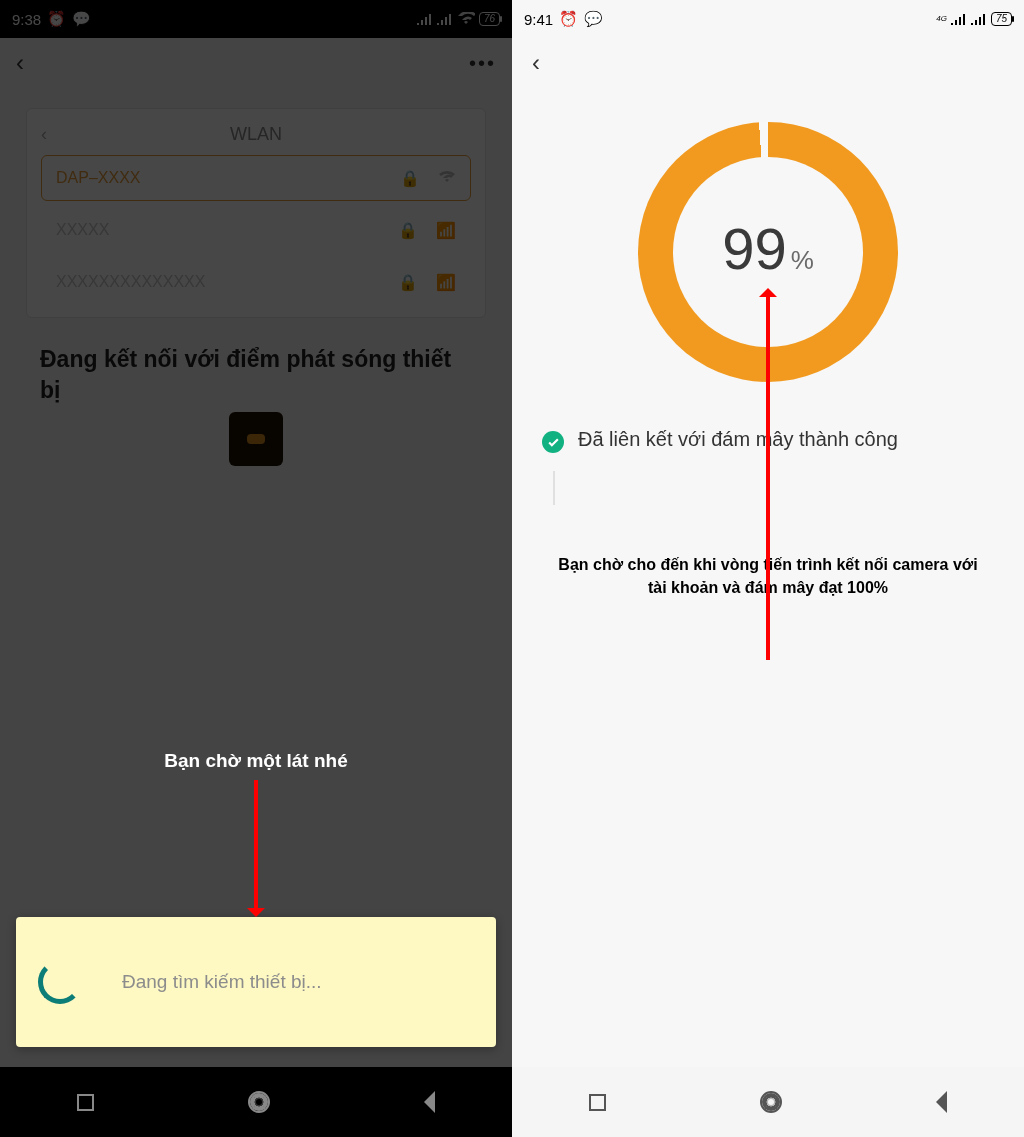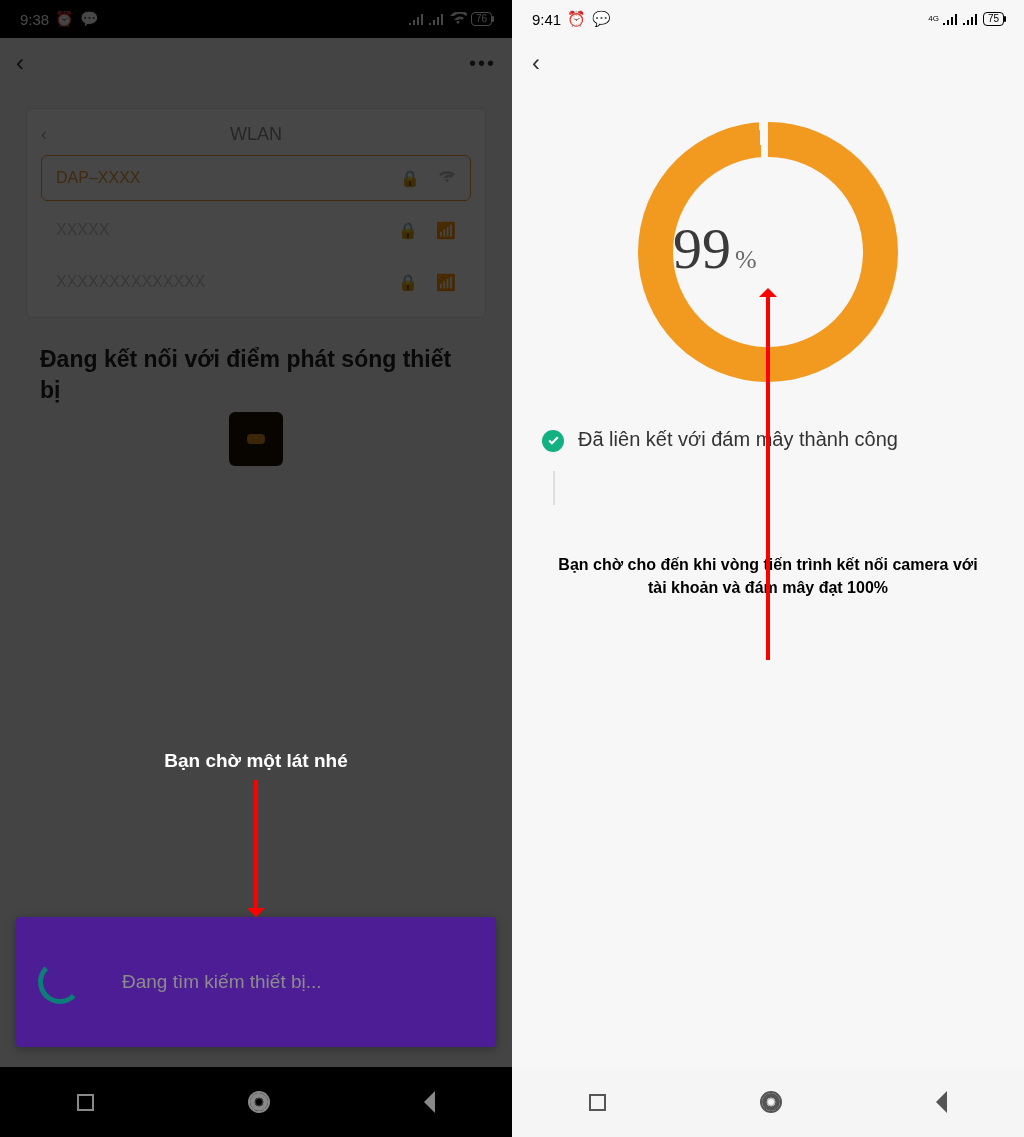--- a/index.html
+++ b/index.html
@@ -16,28 +16,28 @@
     height: 1137px;
     position: relative;
     overflow: hidden;
   }
   
   .statusbar {
     height: 38px;
     display: flex;
     align-items: center;
     justify-content: space-between;
-    padding: 0 20px;
+    padding: 0 12px;
     font-size: 15px;
     color: #fff;
   }
   .statusbar.light { color: #fff; background: #000; }
   .statusbar.dark  { color: #000; background: #f7f7f7; }
   .sb-left { display: flex; align-items: center; gap: 6px; }
-  .sb-right { display: flex; align-items: center; gap: 4px; }
+  .sb-right { display: flex; align-items: center; gap: 4px; font-style: italic; }
   .battery-box {
     border: 1.5px solid currentColor;
     border-radius: 4px;
     font-size: 10px;
     padding: 1px 4px;
     position: relative;
     line-height: 1;
   }
   .battery-box::after{
     content:'';
@@ -115,21 +115,21 @@
   }
   .orange-square{
     width:54px;height:54px;background:#1f1407;border-radius:6px;
     margin:6px auto 0;display:flex;align-items:center;justify-content:center;
   }
   .orange-square .dot{width:18px;height:10px;background:#d68a1f;border-radius:4px;}
 
   
   .search-dialog{
     position:absolute;left:16px;right:16px;bottom:90px;
-    background:#4c1d95;border-radius:4px;
+    background:#fef9c3;border-radius:4px;
     height:130px;display:flex;align-items:center;padding:0 22px;
     z-index:5;
     box-shadow:0 2px 10px rgba(0,0,0,0.3);
   }
   .spinner-teal{
     width:44px;height:44px;border:5px solid transparent;
     border-left-color:#0c7d77;border-bottom-color:#0c7d77;
     border-radius:50%;
   }
   .search-text{
@@ -176,26 +176,26 @@
   .progress-wrap{
     width:260px;height:260px;margin:34px auto 0;position:relative;
   }
   .progress-ring{
     width:100%;height:100%;border-radius:50%;
     background: conic-gradient(#f19a1f 0deg 356deg, #f8f8f8 356deg 360deg);
     display:flex;align-items:center;justify-content:center;
   }
   .progress-inner{
     width:190px;height:190px;border-radius:50%;background:#f7f7f7;
-    display:flex;align-items:baseline;font-family:Liberation Serif, serif;
+    display:flex;align-items:baseline;justify-content:center;
   }
   .pct-num{font-size:58px;color:#3a3a3a;font-weight:400;margin-top:58px;}
   .pct-sym{font-size:26px;color:#6a6a6a;margin-left:4px;margin-top:82px;}
   .status-list{margin-top:44px;padding:0 30px;}
-  .status-row{display:flex;align-items:center;gap:14px;margin-bottom:18px;}
+  .status-row{display:flex;align-items:flex-end;gap:14px;margin-bottom:18px;}
   .check-ic{
     width:22px;height:22px;border-radius:50%;background:#12b181;flex-shrink:0;
     display:flex;align-items:center;justify-content:center;margin-top:2px;
   }
   .check-ic svg{width:13px;height:13px;}
   .status-text{font-size:20px;color:#333;font-weight:500;line-height:1.35;}
   .vline{width:2px;height:34px;background:#e0e0e0;margin-left:11px;}
   .spin-ic{
     width:22px;height:22px;border:3px solid #d8d8d8;border-top-color:transparent;border-radius:50%;
     flex-shrink:0;margin-top:3px;

